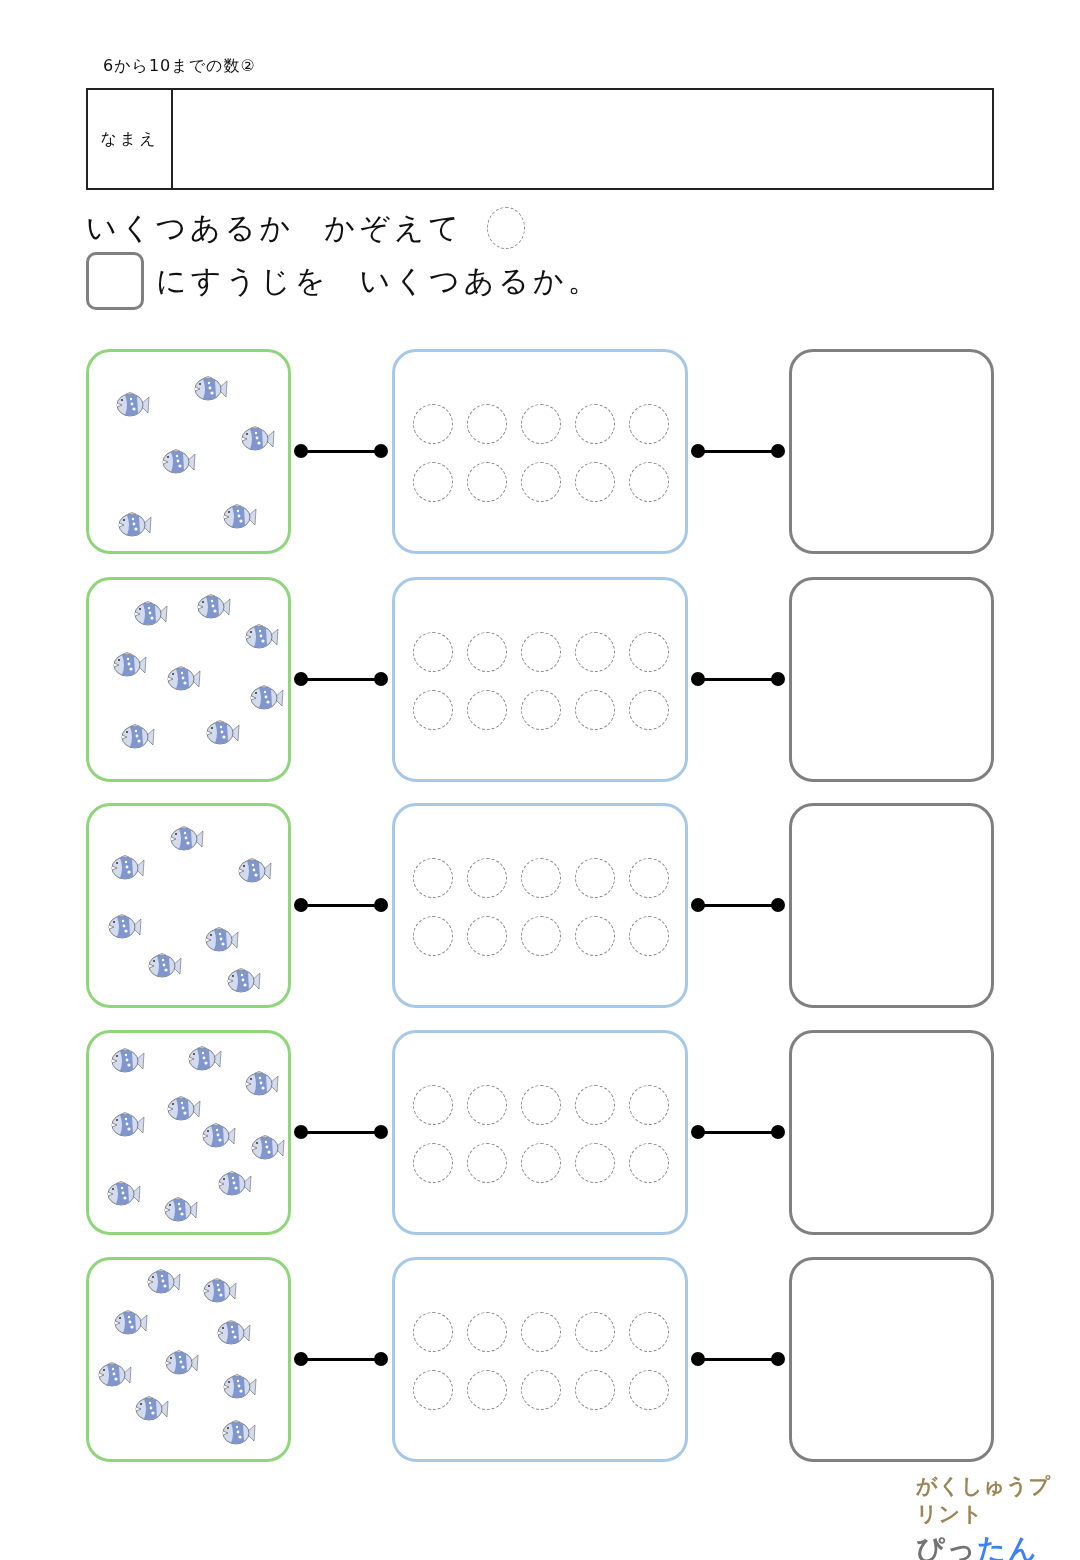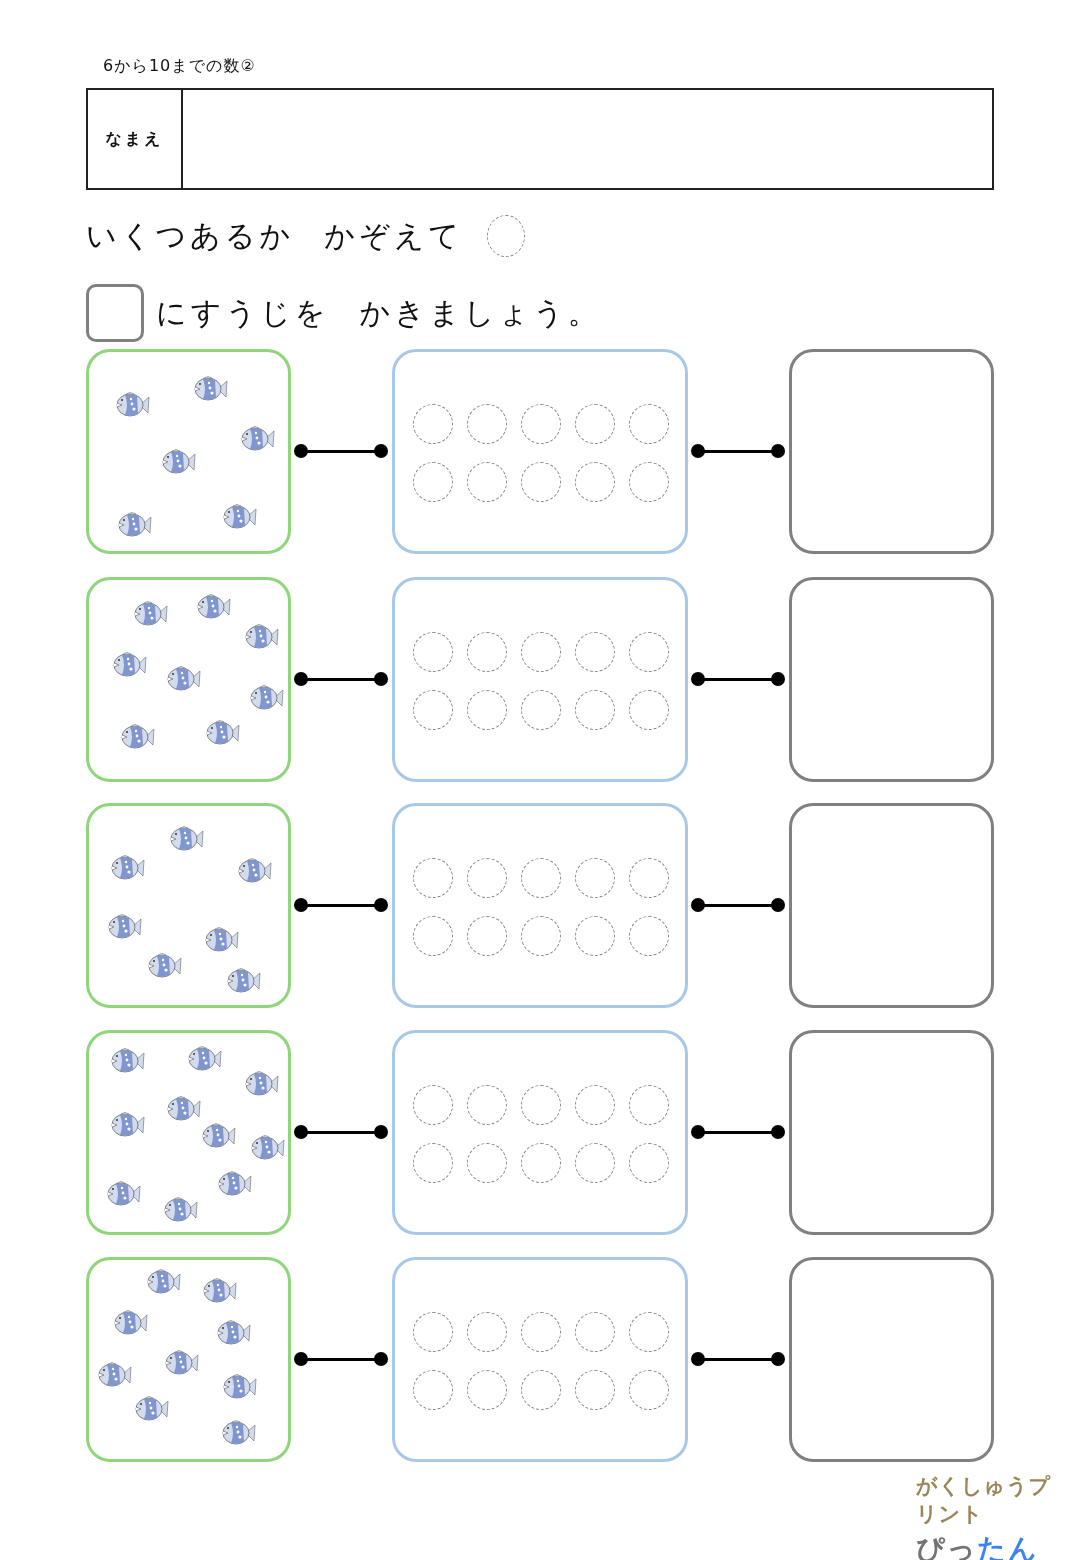--- a/index.html
+++ b/index.html
@@ -1,25 +1,25 @@
 <!DOCTYPE html>
 <html><head>
 <meta charset="utf-8">
 <style>
   * { box-sizing: border-box; margin: 0; padding: 0; }
   body { width: 1080px; height: 1560px; background: #ffffff; position: relative; overflow: hidden;
          font-family: "DejaVu Sans", sans-serif; color: #111; }
   .abs { position: absolute; }
   .title { left: 103px; top: 56px; font-size: 16px; letter-spacing: 1px; }
   .name-box { left: 86px; top: 88px; width: 908px; height: 102px; border: 2px solid #222; display: flex; }
-  .name-label { width: 95px; border-right: 2px solid #222; display: flex; align-items: center; justify-content: center; font-size: 16px; letter-spacing: 3px; font-weight: bold; }
+  .name-label { width: 85px; border-right: 2px solid #222; display: flex; align-items: center; justify-content: center; font-size: 16px; letter-spacing: 3px; }
   .name-input { flex: 1; border: none; outline: none; font-size: 24px; padding: 0 12px; background: transparent; }
-  .instr { font-size: 30px; letter-spacing: 4px; white-space: nowrap; display: flex; align-items: center; margin-top: 8px; }
+  .instr { font-size: 30px; letter-spacing: 4px; white-space: nowrap; display: flex; align-items: center; }
   .instr1 { left: 86px; top: 206px; height: 44px; }
-  .instr2 { left: 86px; top: 276px; height: 58px; }
+  .instr2 { left: 86px; top: 252px; height: 58px; }
   .sample-circle { display: inline-block; width: 38px; height: 42px; border: 1px dashed #888; border-radius: 50%; margin: 0 10px 0 4px; }
   .sample-square { display: inline-block; width: 58px; height: 58px; border: 3px solid #808080; border-radius: 10px; margin-right: 12px; }
   .gap { display: inline-block; width: 30px; }
   .row { position: absolute; left: 0; width: 1080px; height: 206px; }
   .fish-box { position: absolute; left: 86px; top: 0; width: 205px; height: 205px; border: 3px solid #8fd67a; border-radius: 24px; }
   .dot-box { position: absolute; left: 392px; top: 0; width: 296px; height: 205px; border: 3px solid #a8c8e8; border-radius: 24px; }
   .ans-box { position: absolute; left: 789px; top: 0; width: 205px; height: 205px; border: 3px solid #808080; border-radius: 24px; }
   .ans-input { width: 100%; height: 100%; border: none; outline: none; background: transparent; text-align: center; font-size: 90px; border-radius: 22px; }
   .connector { position: absolute; height: 3px; background: #000; top: 101px; }
   .connector::before, .connector::after { content: ""; position: absolute; width: 14px; height: 14px; background: #000; border-radius: 50%; top: -6px; }
@@ -50,21 +50,21 @@
   <span class="gap"></span>
   <span>かぞえて</span>
   <span class="gap" style="width:20px"></span>
   <span class="sample-circle"></span>
 </div>
 
 <div class="abs instr instr2">
   <span class="sample-square"></span>
   <span>にすうじを</span>
   <span class="gap"></span>
-  <span>かきましょう。</span>
+  <span>いくつあるか。</span>
 </div>
 
 <div id="rows">
     <div class="row" style="top: 349px;">
       <div class="fish-box">
         <svg class="fish" viewBox="0 0 36 30" style="left: 25px; top: 38px;">
     <path d="M26 15 L35 7 L34 23 Z" fill="#d3dcee" stroke="#666" stroke-width="0.6"></path>
     <ellipse cx="16" cy="15" rx="13" ry="11" fill="#d3dcee" stroke="#555" stroke-width="0.7"></ellipse>
     <path d="M11 5 Q17 3 23 6 L24 24 Q17 27 11 25 Q15 15 11 5 Z" fill="#8096cf"></path>
     <path d="M3 13 L8 15 L3 17" fill="#fff" stroke="#555" stroke-width="0.6"></path>

